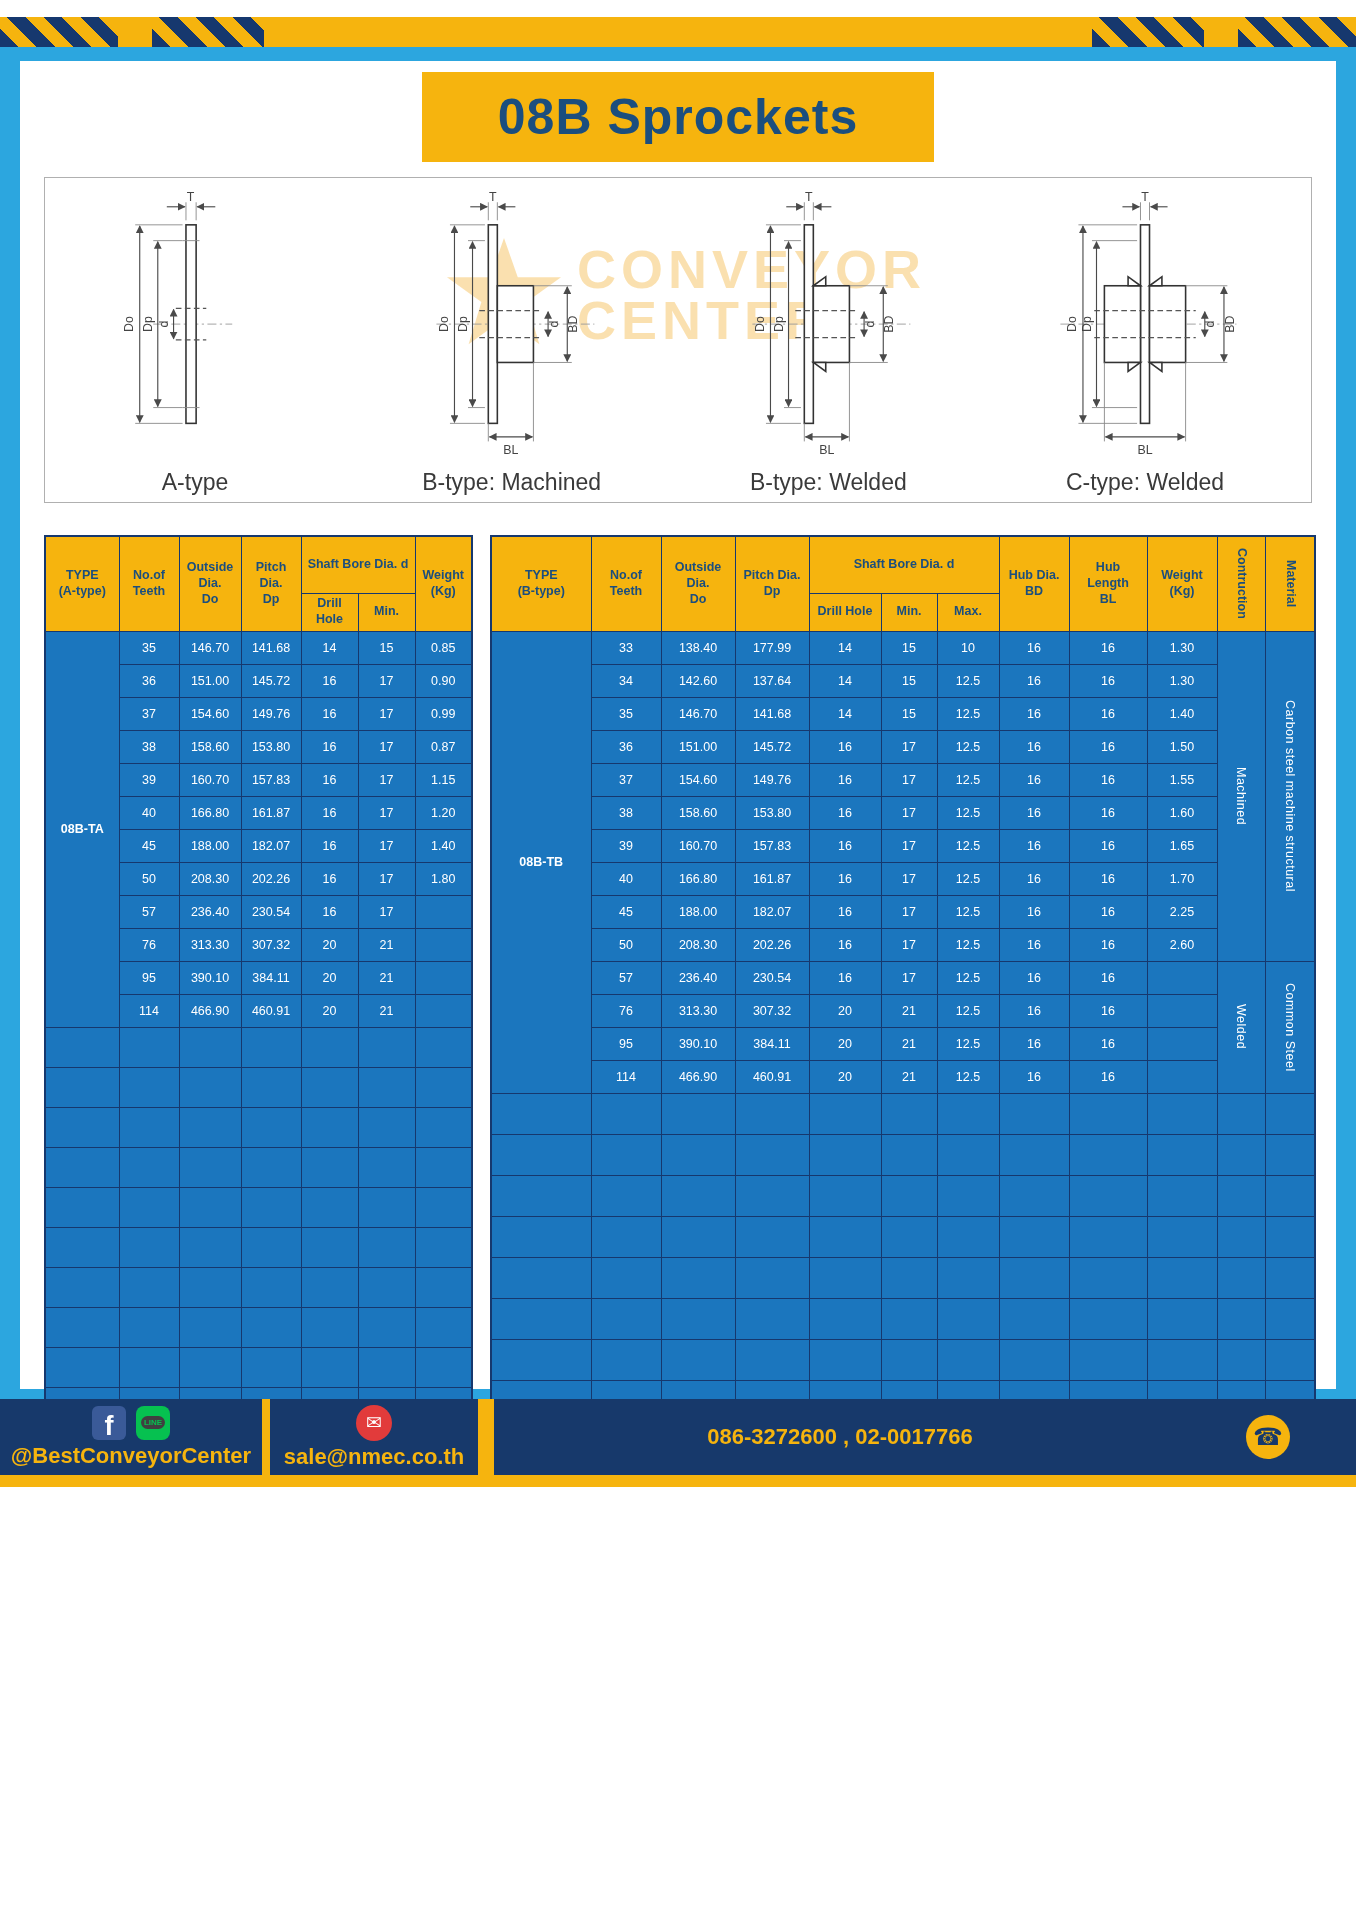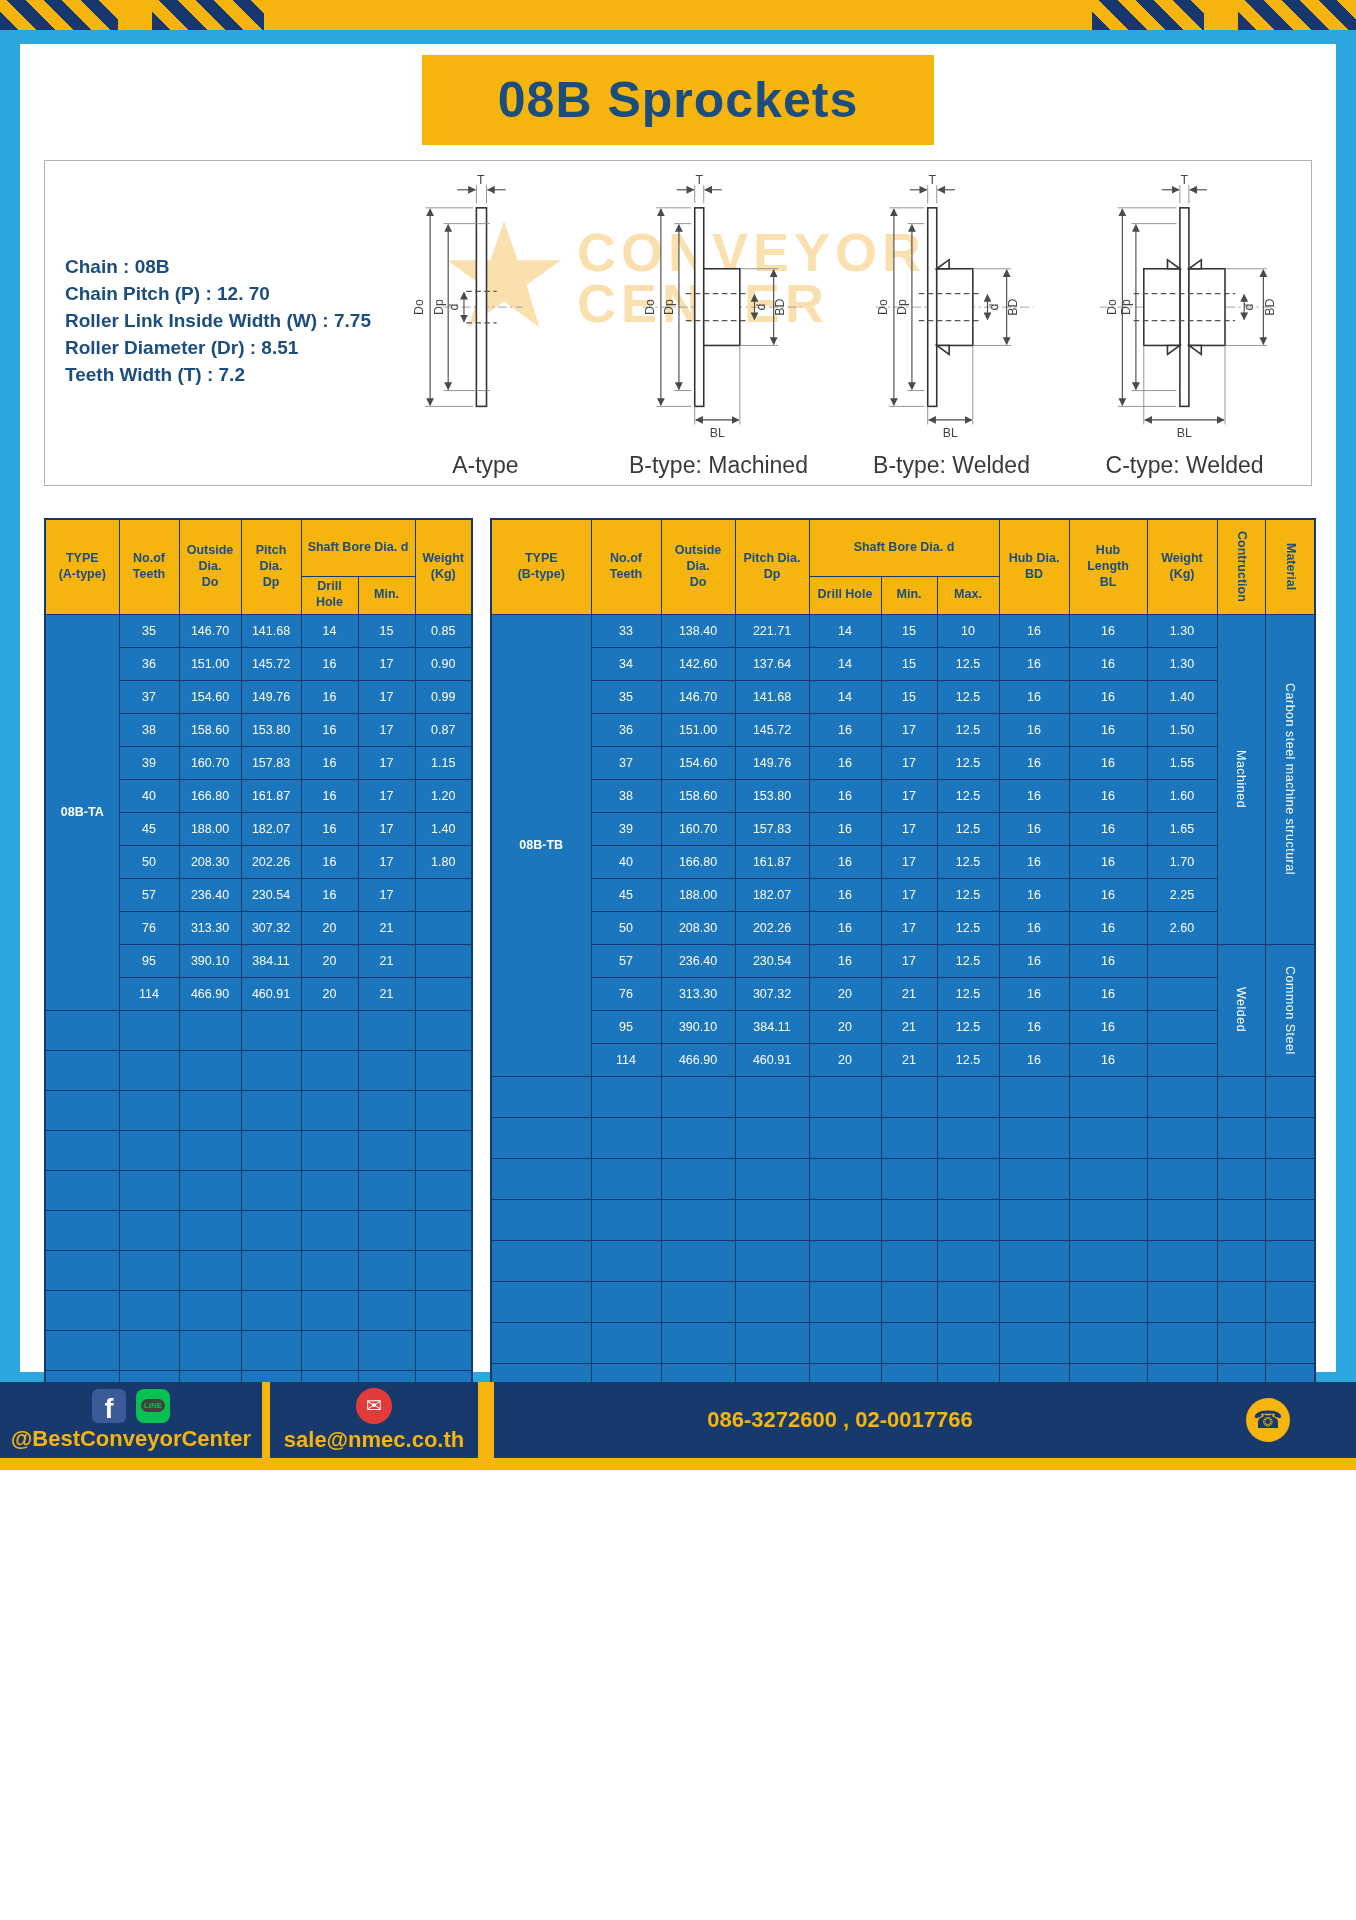--- a/index.html
+++ b/index.html
@@ -1,20 +1,20 @@
 <!DOCTYPE html>
 <html style="--accent-yellow: #F6B40E; --navy-text: #1B4E7E; --table-blue: #1B76BE; --grid-navy: #16386E; --frame-blue: #2CA6DF; --footer-navy: #17396B; --facebook-blue: #3A5A98; --line-green: #06C150; --email-red: #E23B3B; --globe-blue: #2BA7DE; --phone-yellow: #F6B40E;"><head>
 <meta charset="utf-8">
 <style>
   * { margin:0; padding:0; box-sizing:border-box; }
   html,body { width:1356px; height:1920px; }
   body { font-family:"Liberation Sans", sans-serif; }
 
   .page { position:relative; width:1356px; height:1470px;
-          background:var(--frame-blue,#2CA6DF); overflow:hidden; }
+          background:var(--frame-blue,#2CA6DF); overflow:hidden;margin-top:17px; }
 
   
   .hazard { position:absolute; top:0; left:0; width:100%; height:30px;
             background:var(--accent-yellow,#F6B40E); }
   .hz-blk { position:absolute; top:0; height:30px;
             background:repeating-linear-gradient(45deg,
               var(--grid-navy,#16386E) 0 13px, var(--accent-yellow,#F6B40E) 13px 26px); }
   .hz1 { left:0; width:118px; }
   .hz2 { left:152px; width:112px; }
   .hz3 { left:1092px; width:112px; }
@@ -135,27 +135,20 @@
       <div class="watermark">
         <svg class="wm-star" viewBox="0 0 120 120">
           <polygon points="60,2 74,42 118,42 83,67 96,110 60,84 24,110 37,67 2,42 46,42"></polygon>
         </svg>
         <div class="wm-text">
           <div>CONVEYOR</div>
           <div>CENTER</div>
         </div>
       </div>
 
-      <div class="spec-lines">
-        <div class="spec-line">Chain : 08B</div>
-        <div class="spec-line">Chain Pitch (P) : 12. 70</div>
-        <div class="spec-line">Roller Link Inside Width (W) : 7.75</div>
-        <div class="spec-line">Roller Diameter (Dr) : 8.51</div>
-        <div class="spec-line">Teeth Width (T) : 7.2</div>
-      </div>
 
       <div class="diagrams">
 
         <div class="dwg">
           <svg viewBox="0 0 190 250">
             <defs>
               <marker id="ah" viewBox="0 0 10 10" refX="9" refY="5" markerWidth="7" markerHeight="7" orient="auto-start-reverse">
                 <path d="M0,0 L10,5 L0,10 z" fill="#4a4a4a"></path>
               </marker>
             </defs>
@@ -578,21 +571,21 @@
             <th>Drill Hole</th>
             <th>Min.</th>
             <th>Max.</th>
           </tr>
         </thead>
         <tbody id="table-b-body">
             <tr class="data-row">
               <td class="type-cell" rowspan="14">08B-TB</td>
               <td class="val-cell">33</td>
               <td class="val-cell">138.40</td>
-              <td class="val-cell">221.71</td>
+              <td class="val-cell">177.99</td>
               <td class="val-cell">14</td>
               <td class="val-cell">15</td>
               <td class="val-cell">10</td>
               <td class="val-cell">16</td>
               <td class="val-cell">16</td>
               <td class="val-cell">1.30</td>
               <td class="vert-cell" rowspan="10">Machined</td>
               <td class="vert-cell" rowspan="10">Carbon steel  machine structural</td>
             </tr>
             <tr class="data-row">

